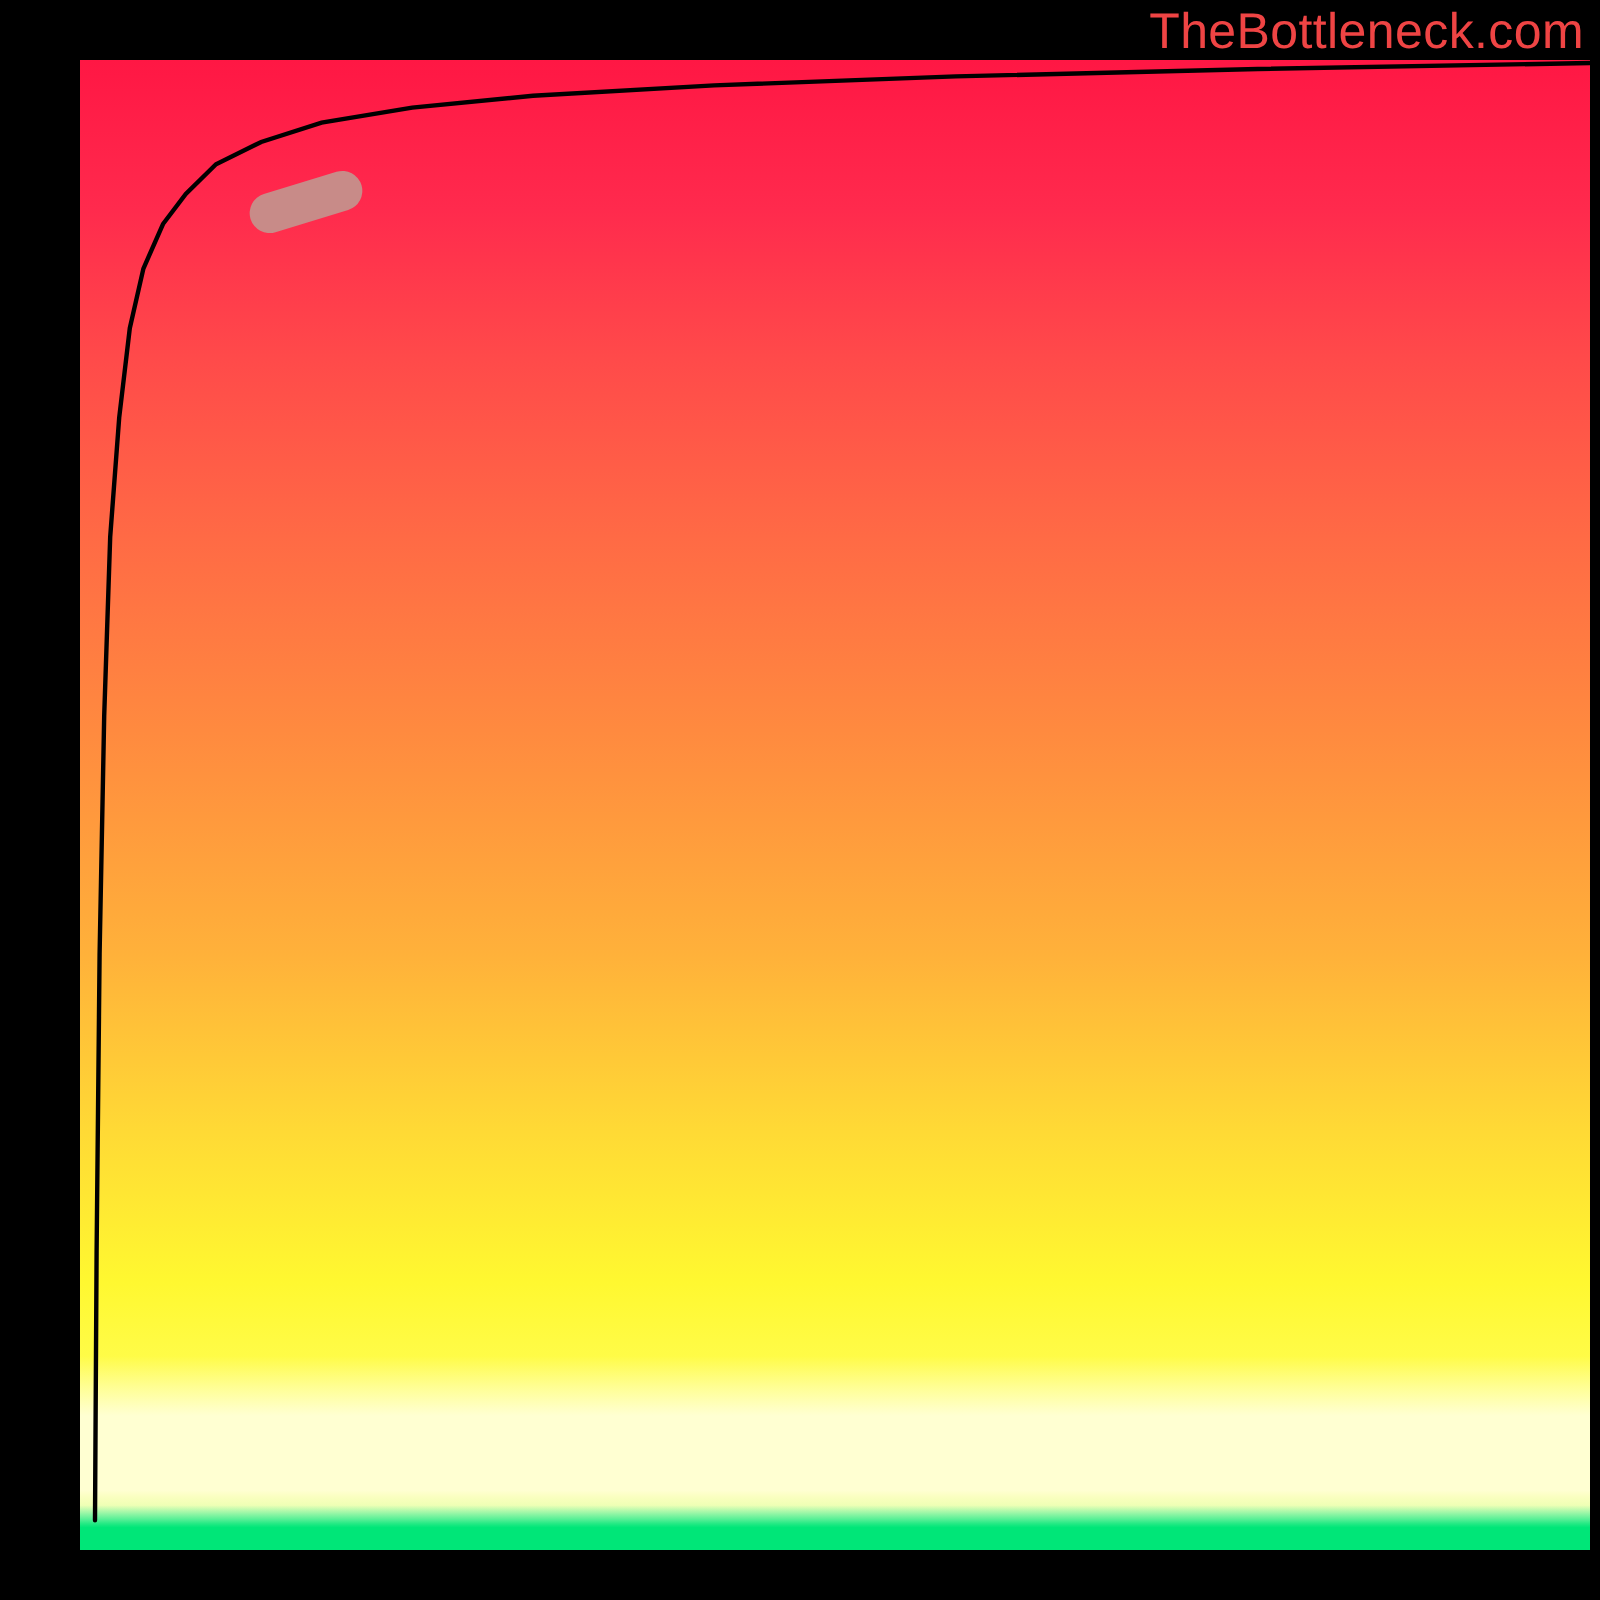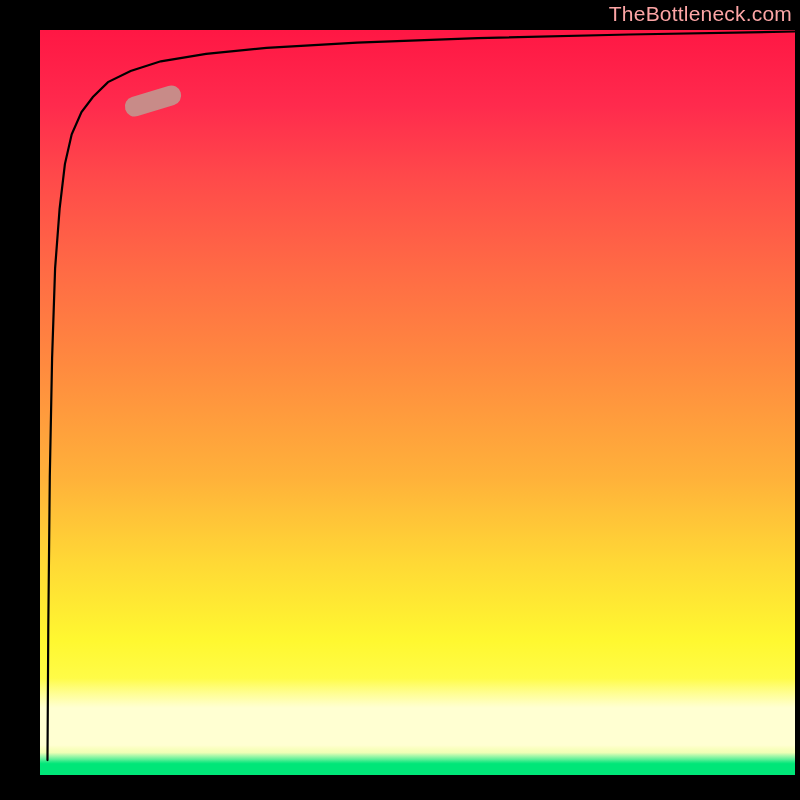--- a/index.html
+++ b/index.html
@@ -14,22 +14,22 @@
   .frame {
     position: relative;
     width: 800px;
     height: 800px;
     background: #000;
   }
   .watermark {
     position: absolute;
     top: 2px;
     right: 8px;
-    color: #fca5a5;
-    font-size: 21px;
+    color: #ef4444;
+    font-size: 25px;
     letter-spacing: 0.2px;
     z-index: 50;
   }
   .plot {
     position: absolute;
     left: 40px;
     top: 30px;
     width: 755px;
     height: 745px;
     overflow: hidden;

